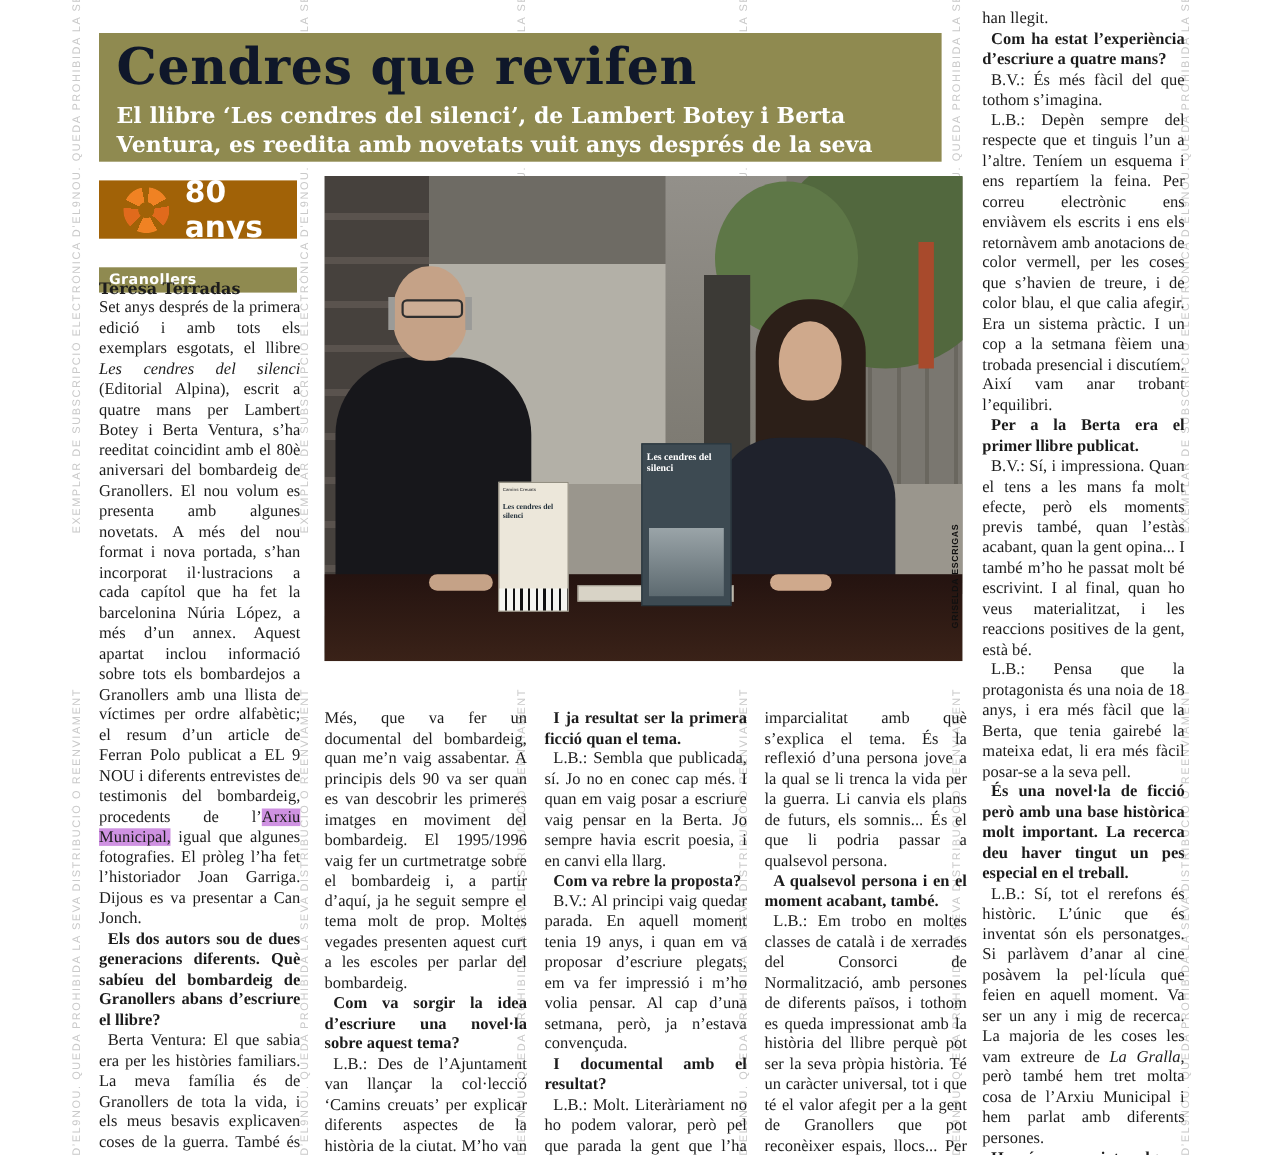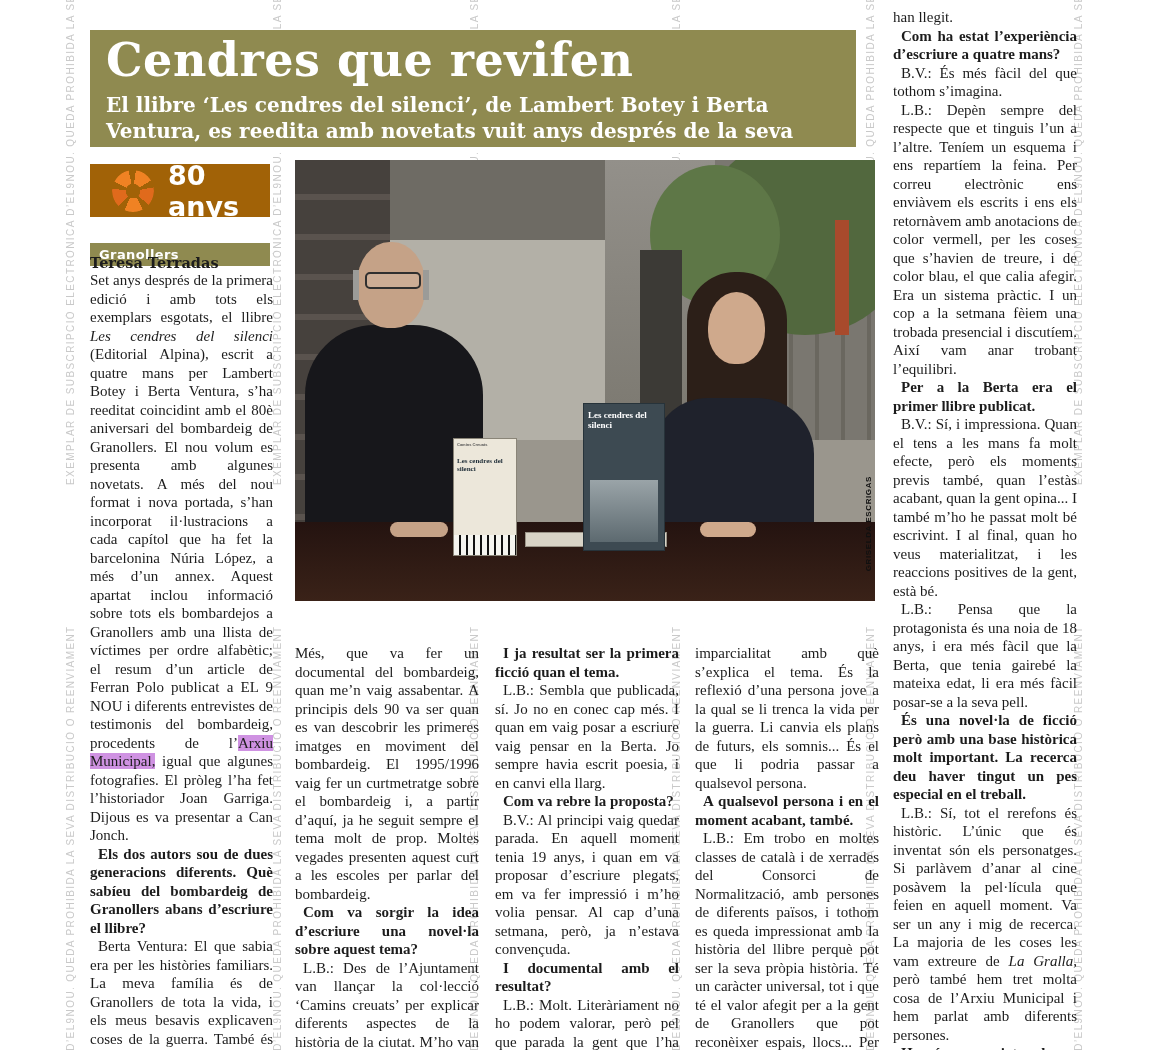--- a/index.html
+++ b/index.html
@@ -9,21 +9,21 @@
   
   .wm{position:absolute;top:-310px;height:1700px;width:14px;z-index:0;
       writing-mode:vertical-rl;transform:rotate(180deg);
       font:10px "Liberation Sans",sans-serif;letter-spacing:1.4px;color:#c9c9c9;
       white-space:nowrap;overflow:hidden;}
   .wm span{display:inline-block;margin:70px 0;}
 
   
   .article-header{position:absolute;left:90px;top:30px;width:766px;height:117px;
       background:#8f8a50;z-index:2;box-sizing:border-box;padding:2px 16px 0 16px;}
-  .article-header h1{margin:0;font:700 46px/56px "DejaVu Serif",serif;color:#ffffff;letter-spacing:0.5px;}
+  .article-header h1{margin:0;font:700 46px/56px "DejaVu Serif",serif;color:#0f172a;letter-spacing:0.5px;}
   .article-header .subtitle{margin:4px 0 0 0;width:724px;
       font:700 20px/26px "DejaVu Serif",serif;color:#fff;}
 
   
   .badge-anniversary{position:absolute;left:90px;top:164px;width:180px;height:53px;
       background:#a16207;z-index:2;display:flex;align-items:center;gap:14px;
       box-sizing:border-box;padding-left:22px;}
   .logo-80{width:42px;height:42px;border-radius:50%;flex:0 0 auto;
       background:conic-gradient(from 8deg,#f08223 0 52deg,rgba(0,0,0,0) 52deg 72deg,
         #e06a1c 72deg 124deg,rgba(0,0,0,0) 124deg 144deg,

